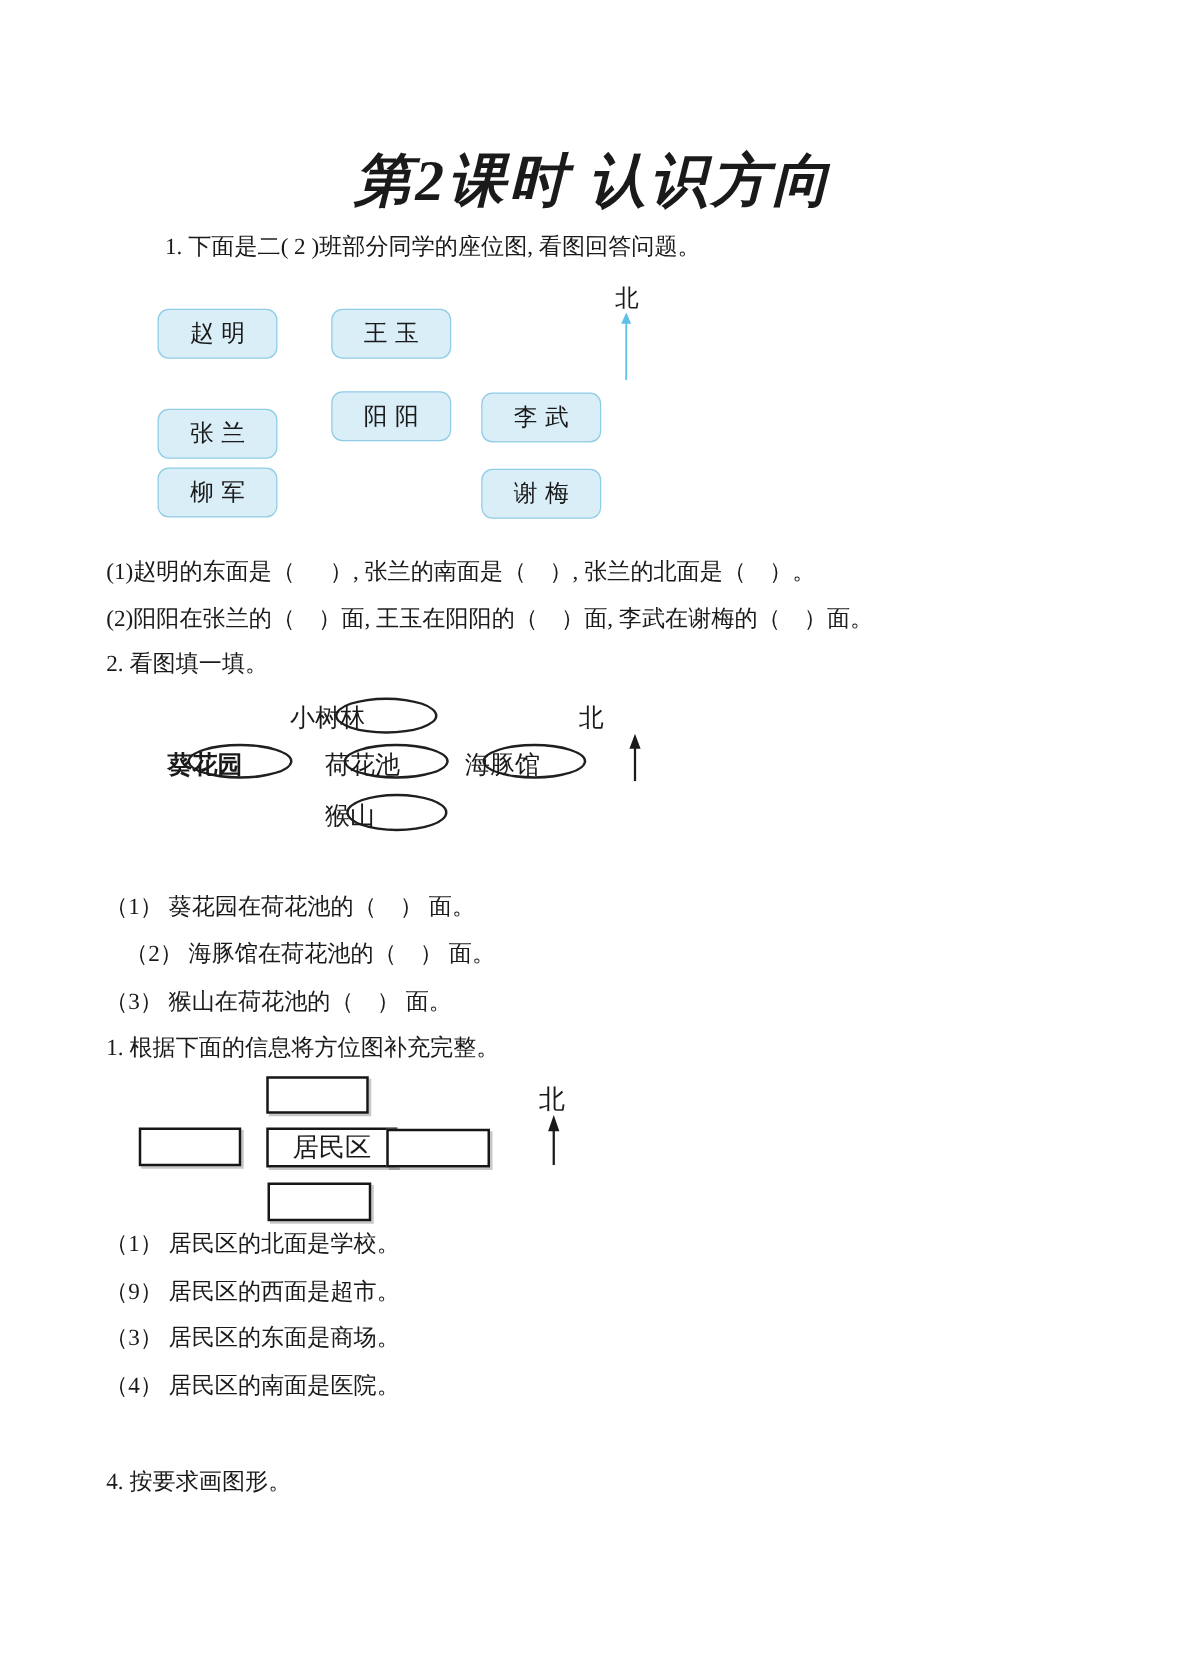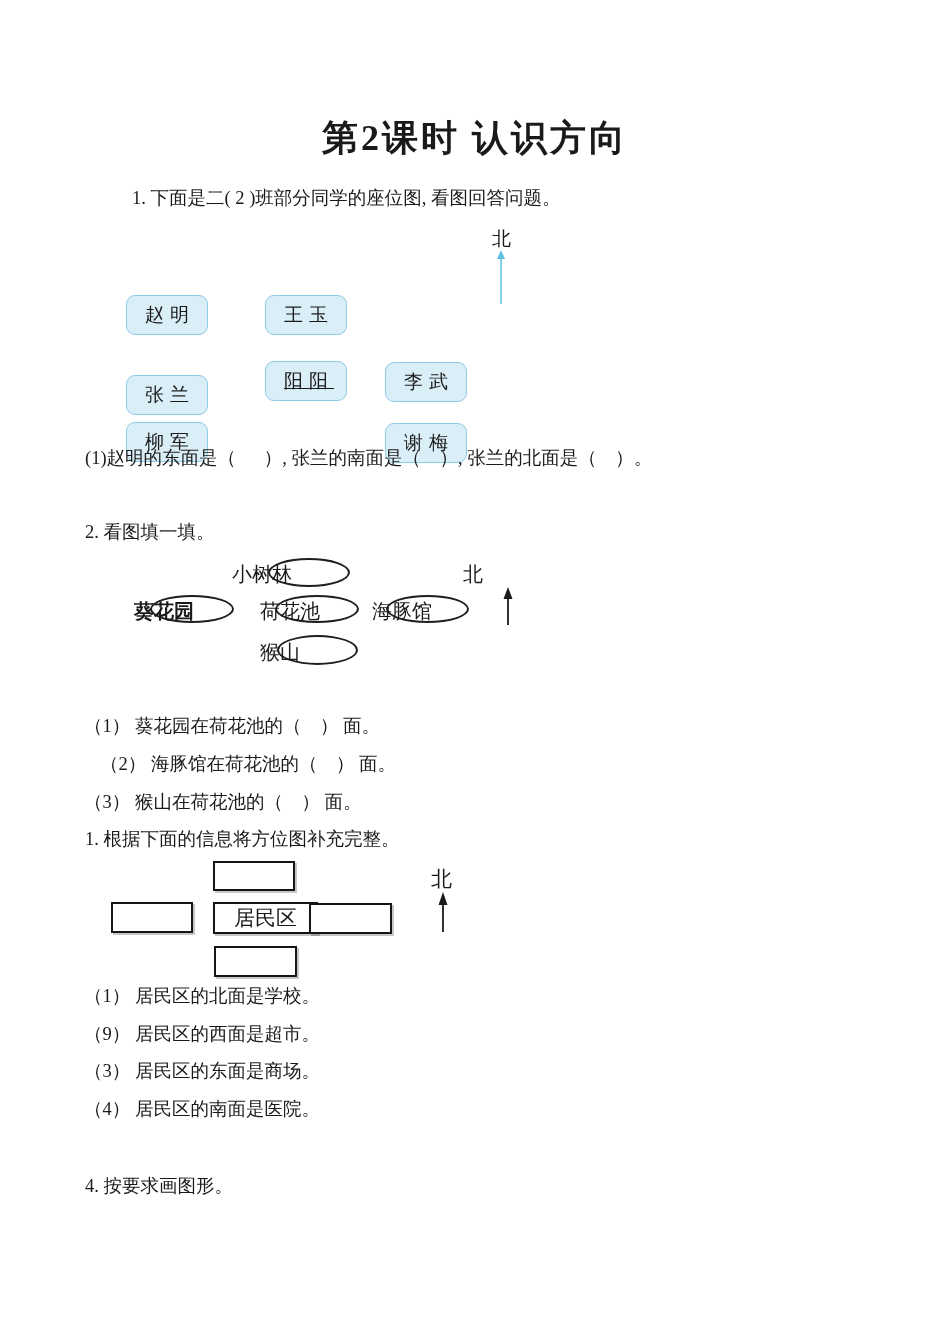--- a/index.html
+++ b/index.html
@@ -4,31 +4,32 @@
 <style>
   html, body { margin:0; padding:0; background:#ffffff; }
   .page {
     position:relative; width:950px; height:1344px; background:#ffffff;
     font-family:"Liberation Serif","DejaVu Serif",serif;
     color:var(--ink,#1a1a1a); overflow:hidden;
   }
   .abs { position:absolute; }
   .title {
     left:0; top:114px; width:100%; text-align:center;
-    font-size:36px; font-weight:bold; letter-spacing:3px; margin:0;
+    font-size:46px; font-weight:bold; letter-spacing:3px; margin:0;
     font-family:"Liberation Serif","DejaVu Serif",serif;
+    font-style:italic;
   }
   .line { font-size:18.5px; line-height:24px; white-space:pre; }
   .seat {
-    width:82px; height:40px; box-sizing:border-box;
+    width:96px; height:40px; box-sizing:border-box;
     background:var(--seat-fill,#daeef8);
     border:1.6px solid var(--seat-border,#8fcce5);
     border-radius:9px;
     display:flex; align-items:center; justify-content:center;
-    font-size:19px; letter-spacing:6px; text-indent:6px;margin-top:48px;
+    font-size:19px; letter-spacing:6px; text-indent:6px;
   }
   .north-label { font-size:19px; }
   .north-label.big { font-size:21px; }
   .place { font-size:20px; white-space:pre; }
   .ellipse {
     box-sizing:border-box; border:2px solid #1f1f1f; border-radius:50%;
     background:transparent;
   }
   .rect {
     box-sizing:border-box; border:2px solid #161616; background:#ffffff;
@@ -45,32 +46,33 @@
 
 <div class="page">
 
   <h1 class="abs title">第2课时 认识方向</h1>
 
   <div class="abs line" style="left:85px; top:186px;margin-left:47px;">1. 下面是二( 2 )班部分同学的座位图, 看图回答问题。</div>
 
   <div class="abs seat" style="left:126px; top:247px;">赵明</div>
   <div class="abs seat" style="left:265px; top:247px;">王玉</div>
   <div class="abs seat" style="left:126px; top:327px;">张兰</div>
-  <div class="abs seat" style="left:265px; top:313px;text-decoration:underline;">阳阳</div>
+  <div class="abs seat" style="left:265px; top:313px;">阳阳</div>
   <div class="abs seat" style="left:385px; top:314px;">李武</div>
   <div class="abs seat" style="left:126px; top:374px;">柳军</div>
   <div class="abs seat" style="left:385px; top:375px;">谢梅</div>
 
   <div class="abs north-label" style="left:492px; top:226px;">北</div>
   <svg class="abs arrow-blue" style="left:494px; top:250px;" width="14" height="54" viewBox="0 0 14 54">
     <polygon points="7,0 3,9 11,9" fill="currentColor"></polygon>
     <line x1="7" y1="6" x2="7" y2="54" stroke="currentColor" stroke-width="1.5"></line>
   </svg>
 
   <div class="abs line" style="left:85px; top:446px;">(1)赵明的东面是（      ）, 张兰的南面是（    ）, 张兰的北面是（    ）。</div>
+  <div class="abs line" style="left:85px; top:484px;">(2)阳阳在张兰的（    ）面, 王玉在阳阳的（    ）面, 李武在谢梅的（    ）面。</div>
 
   <div class="abs line" style="left:85px; top:520px;">2. 看图填一填。</div>
 
   <div class="abs ellipse" style="left:268px; top:558px; width:82px; height:29px;"></div>
   <div class="abs place" style="left:232px; top:561px;">小树林</div>
 
   <div class="abs ellipse" style="left:150px; top:595px; width:84px; height:28px;"></div>
   <div class="abs place" style="left:134px; top:598px;font-weight:bold;">葵花园</div>
 
   <div class="abs ellipse" style="left:275px; top:595px; width:84px; height:28px;"></div>

